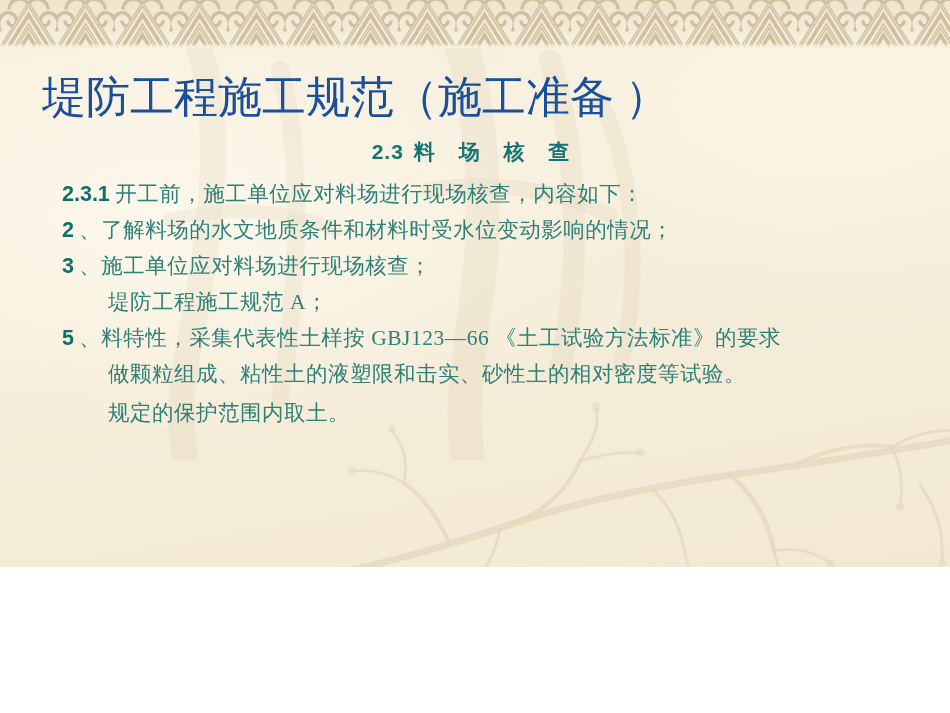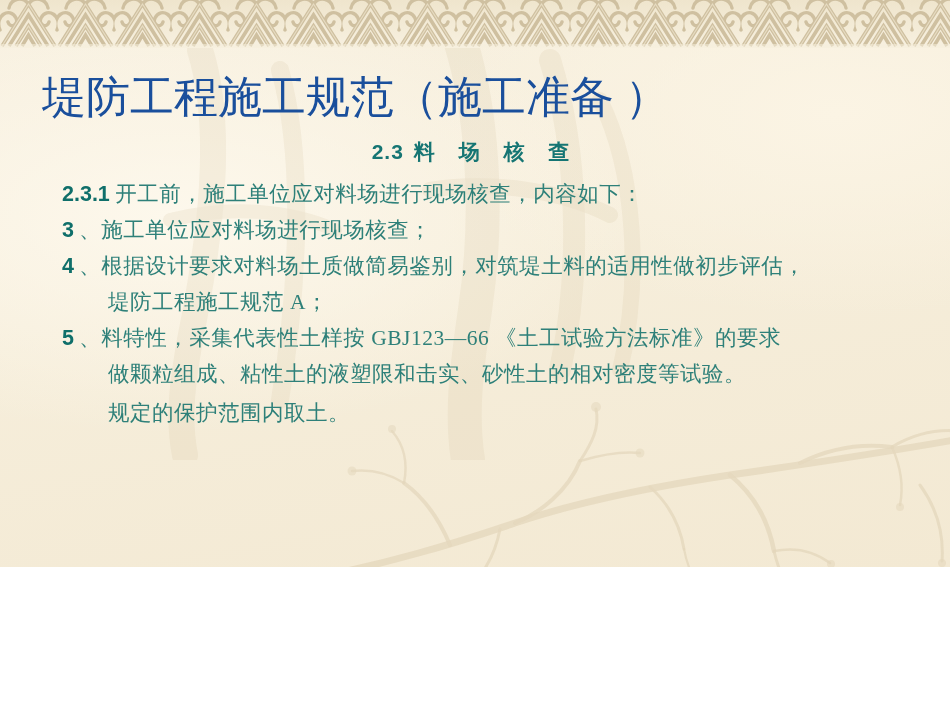--- a/index.html
+++ b/index.html
@@ -206,30 +206,30 @@
   </div>
 
   <div class="body-block">
 
     <span class="ln">
       <span class="mk">2.3.1</span>
       <span class="zh">开工前，施工单位应对料场进行现场核查，内容如下：</span>
     </span>
 
 
+    <span class="ln">
+      <span class="mk">2</span>
+      <span class="zh">、了解料场的水文地质条件和材料时受水位变动影响的情况；</span>
+    </span>
 
     <span class="ln">
       <span class="mk">3</span>
       <span class="zh">、施工单位应对料场进行现场核查；</span>
     </span>
 
-    <span class="ln">
-      <span class="mk">4</span>
-      <span class="zh">、根据设计要求对料场土质做简易鉴别，对筑堤土料的适用性做初步评估，</span>
-    </span>
 
     <span class="ln indent">
       <span class="zh">堤防工程施工规范 A；</span>
     </span>
 
     <span class="ln">
       <span class="mk">5</span>
       <span class="zh">、料特性，采集代表性土样按 GBJ123—66 《土工试验方法标准》的要求</span>
     </span>
 

